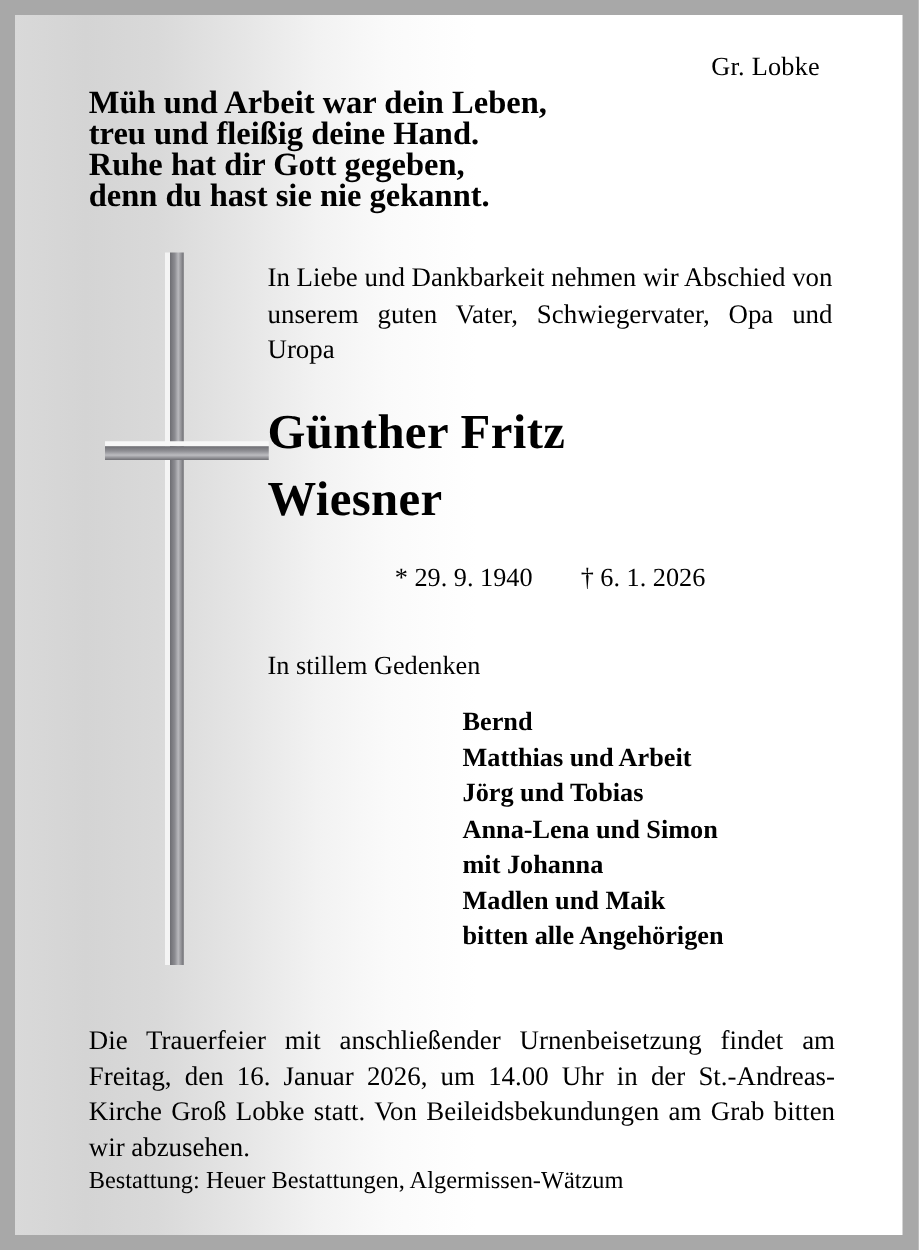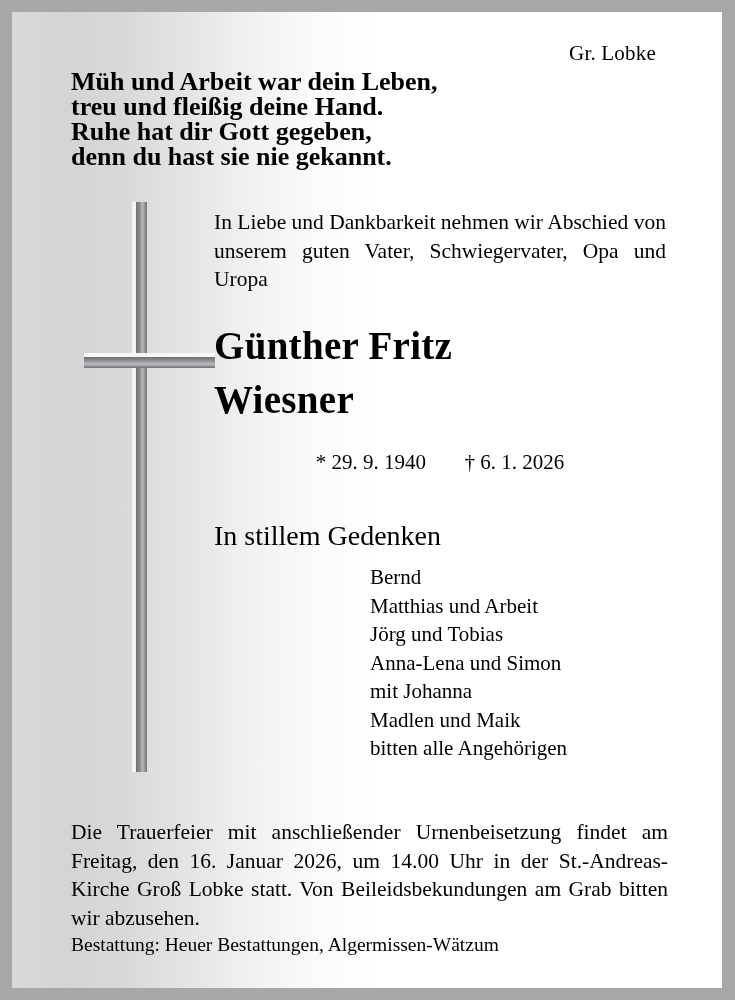--- a/index.html
+++ b/index.html
@@ -128,28 +128,28 @@
     font-size: 21px;
   }
   .dates .sep {
     display: inline-block;
     width: 28px;
   }
   .gedenken {
     position: absolute;
     left: 202px;
     top: 508px;
-    font-size: 28px;
+    font-size: 21px;
     text-align: center;
   }
   .mourners {
     position: absolute;
     left: 358px;
     top: 551px;
-    font-weight: normal;
+    font-weight: bold;
     font-size: 21px;
     line-height: 28.5px;
   }
   .ceremony {
     position: absolute;
     left: 59px;
     top: 778px;
     width: 597px;
     font-size: 21.5px;
     line-height: 28.5px;

